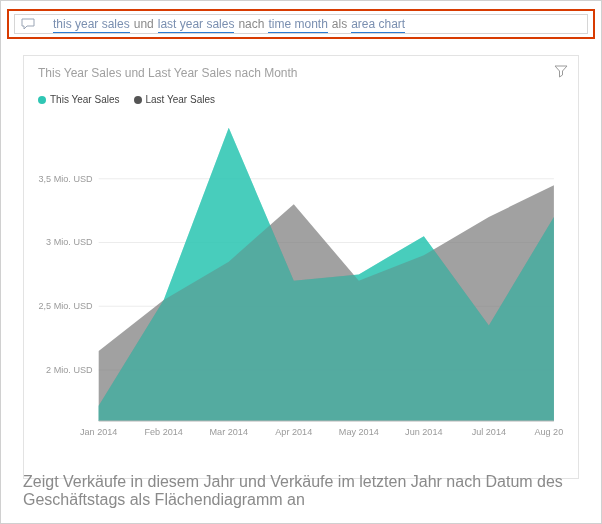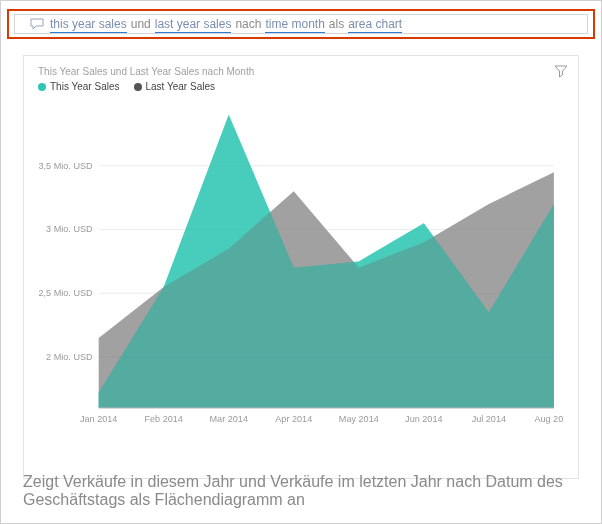--- a/index.html
+++ b/index.html
@@ -33,22 +33,22 @@
   .qa-inner {
     position: absolute;
     left: 5px;
     top: 3px;
     right: 5px;
     bottom: 3px;
     background: #fff;
     border: 1px solid #d6d6d6;
     display: flex;
     align-items: center;
-    padding: 0 15px;
-    gap: 6px;
+    padding: 0 6px;
+    gap: 18px;
     font-size: 12px;
     color: #7a8fb0;
     overflow: hidden;
     white-space: nowrap;
   }
   .qa-icon svg { display: block; }
   .qa-text .tok {
     color: #7a8fb0;
     border-bottom: 2px solid #2b7cd3;
     padding-bottom: 1px;
@@ -65,23 +65,23 @@
     left: 22px;
     top: 54px;
     right: 22px;
     bottom: 44px;
     border: 1px solid #e3e3e3;
     background: #fff;
     box-sizing: border-box;
     padding: 10px 14px 8px 14px;
   }
   .card-title {
-    font-size: 10px;
+    font-size: 12px;
     color: #a0a0a0;
-    margin-bottom: 4px;
+    margin-bottom: 14px;
   }
   .legend {
     display: flex;
     gap: 14px;
     font-size: 10px;
     color: #444;
     margin-bottom: 4px;
   }
   .legend-item { display: flex; align-items: center; gap: 4px; }
   .swatch {

